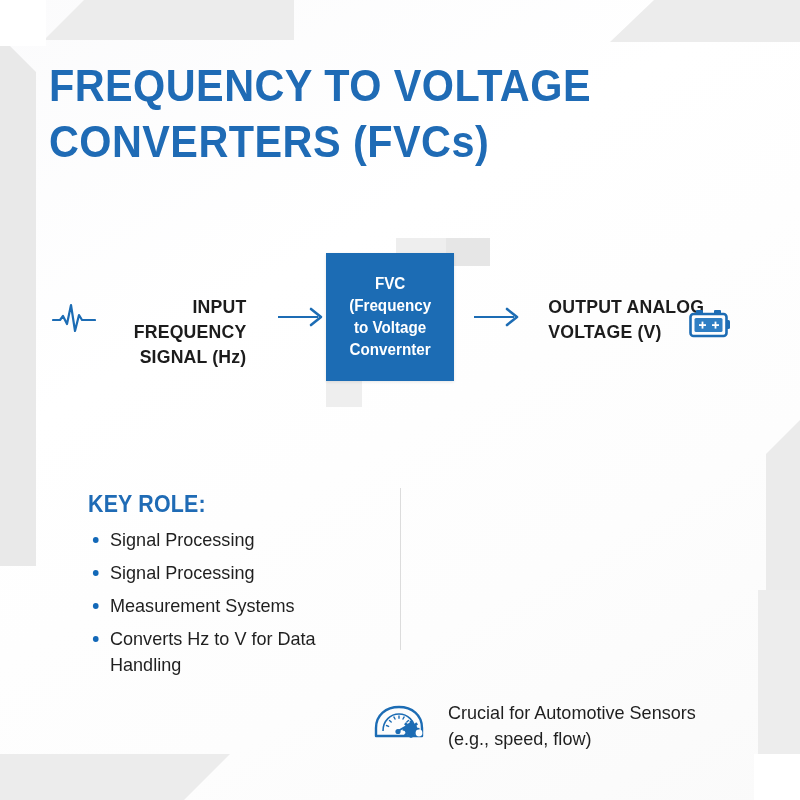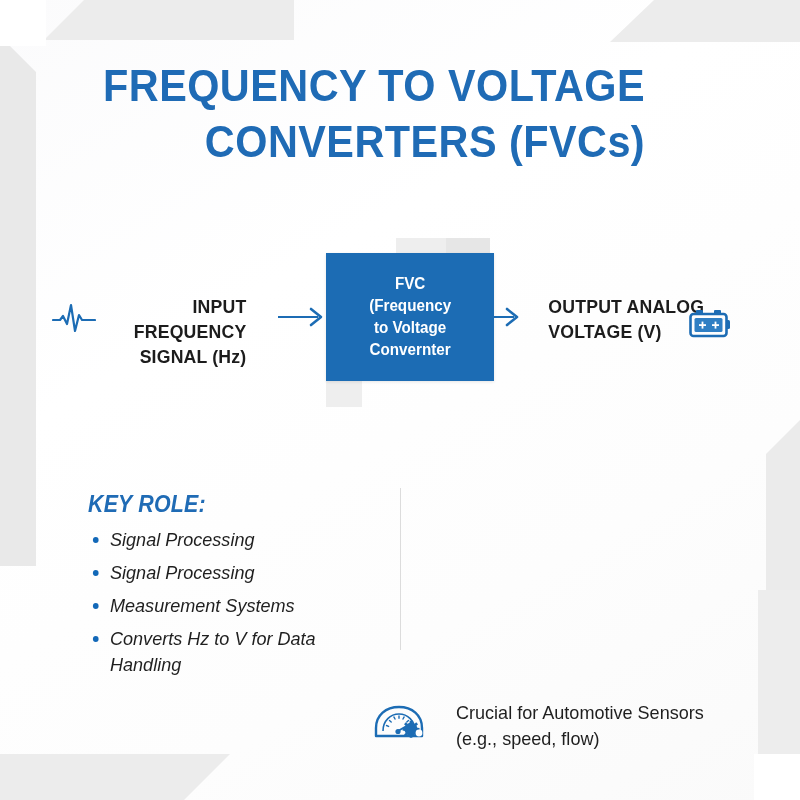--- a/index.html
+++ b/index.html
@@ -67,21 +67,22 @@
     right: 0; bottom: 0;
     width: 46px; height: 46px;
     background: #ffffff;
   }
 
   
   .title-wrap {
     position: absolute;
     left: 0; top: 58px;
     width: 672px;
-    text-align: right;
+    text-align: left;
+    padding-left: 22px;
   }
   .title-line {
     color: #1F6BB5;
     font-family: "Liberation Sans Narrow", "Liberation Sans", sans-serif;
     font-weight: 700;
     font-size: 45px;
     line-height: 56px;
     letter-spacing: 0.5px;
     transform: scaleX(0.92);
     white-space: nowrap;
@@ -102,21 +103,21 @@
     transform: scaleX(0.93);
   }
   .label-input { left: 92px; top: 294px; width: 160px; text-align: right; }
   .label-output { left: 542px; top: 294px; width: 180px; text-align: left; }
 
   .arrow { position: absolute; }
 
   .fvc-box {
     position: absolute;
     left: 326px; top: 253px;
-    width: 168px; height: 128px;
+    width: 128px; height: 128px;
     background: #1C6CB4;
     display: flex;
     flex-direction: column;
     align-items: center;
     justify-content: center;
     box-shadow: 0 1px 3px rgba(0,0,0,0.10);
     z-index: 3;
   }
   .fvc-text {
     color: #ffffff;
@@ -135,21 +136,21 @@
   .battery-icon { position: absolute; left: 688px; top: 308px; }
 
   
   .divider {
     position: absolute;
     left: 400px; top: 488px;
     width: 1px; height: 162px;
     background: #dcdcdc;
   }
 
-  .col { position: absolute; font-style: italic; }
+  .col { position: absolute; }
   .col-left  { left: 88px;  top: 490px; width: 300px; }
   .col-right { left: 424px; top: 490px; width: 290px; }
 
   .col-head {
     color: #1F6BB5;
     font-family: "Liberation Sans Narrow", "Liberation Sans", sans-serif;
     font-weight: 700;
     font-size: 23px;
     line-height: 28px;
     letter-spacing: 0.2px;
@@ -177,21 +178,21 @@
     border-radius: 50%;
     background: #1268B8;
   }
 
   
   .footer {
     position: absolute;
     left: 372px; top: 700px;
     display: flex;
     align-items: flex-start;
-    gap: 22px;
+    gap: 14px;
   }
   .footer-text {
     font-family: "Liberation Sans Narrow", "Liberation Sans", sans-serif;
     font-size: 19px;
     line-height: 26px;
     color: #1f1f1f;
     transform: scaleX(0.95);
     transform-origin: left center;
   }
   .footer-line { display: block; white-space: nowrap; }

